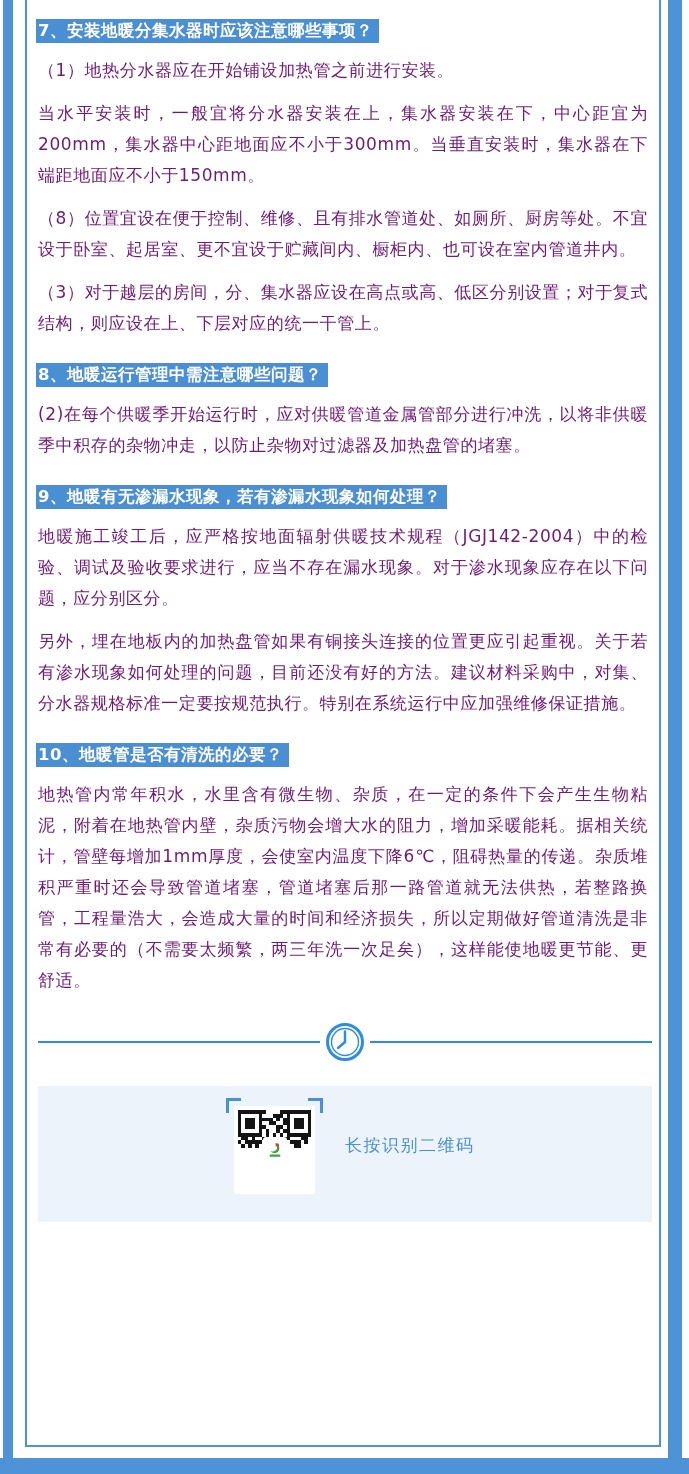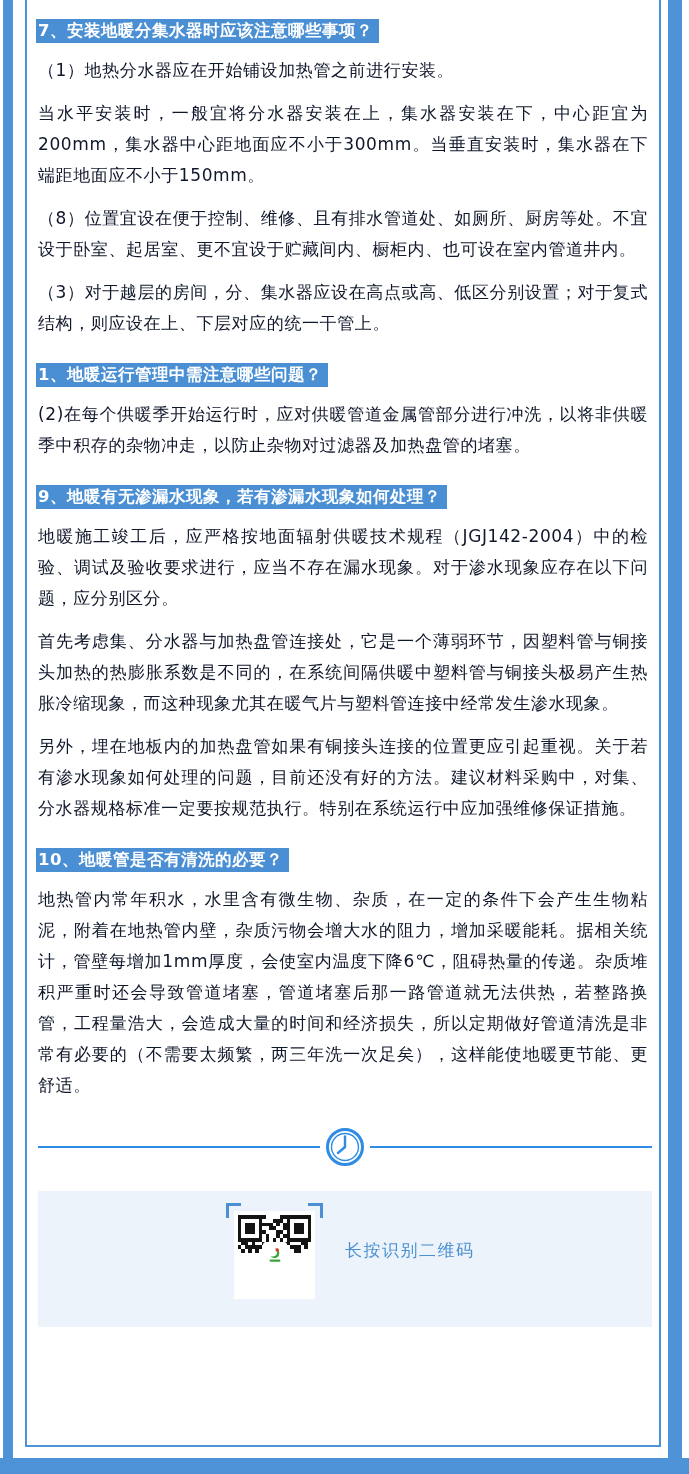--- a/index.html
+++ b/index.html
@@ -15,21 +15,21 @@
   
   .inner-frame { position:absolute; left:25px; top:-4px; width:636px; height:1451px;
                  border:2px solid #4e92d8; }
 
   .content { position:absolute; left:38px; top:0; width:614px; padding-top:19px; }
 
   .faq-section { margin:0 0 24px 0; }
   .qa-heading { display:inline-block; background:#4a8fd4; color:#ffffff; font-weight:bold;
                 font-size:16.5px; line-height:21px; padding:1px 6px 2px 2px; letter-spacing:0.5px;
                 margin:0 0 0 -2px; }
-  .answer-paragraph { font-size:17px; line-height:31px; color:#0f172a; text-align:justify;
+  .answer-paragraph { font-size:17px; line-height:31px; color:#701a75; text-align:justify;
                       letter-spacing:0.6px; margin:12px 4px 0 0; }
 
   .section-divider { display:flex; align-items:center; margin:14px 0 0 0; height:44px; }
   .section-divider .line { flex:1; height:2px; background:#2f8ce4; }
   .clock-wrap { width:42px; height:42px; margin:0 4px; flex:0 0 auto; }
 
   .qr-panel { position:relative; margin-top:22px; height:136px; background:#edf3fa; }
 
   .qr-frame { position:absolute; left:188px; top:12px; width:97px; height:104px; }
   .qr-code  { position:absolute; left:8px; top:8px; width:81px; height:88px; background:#ffffff;
@@ -60,28 +60,27 @@
 
     <div class="faq-section">
       <div class="qa-heading">7、安装地暖分集水器时应该注意哪些事项？</div>
       <p class="answer-paragraph">（1）地热分水器应在开始铺设加热管之前进行安装。</p>
       <p class="answer-paragraph">当水平安装时，一般宜将分水器安装在上，集水器安装在下，中心距宜为200mm，集水器中心距地面应不小于300mm。当垂直安装时，集水器在下端距地面应不小于150mm。</p>
       <p class="answer-paragraph">（8）位置宜设在便于控制、维修、且有排水管道处、如厕所、厨房等处。不宜设于卧室、起居室、更不宜设于贮藏间内、橱柜内、也可设在室内管道井内。</p>
       <p class="answer-paragraph">（3）对于越层的房间，分、集水器应设在高点或高、低区分别设置；对于复式结构，则应设在上、下层对应的统一干管上。</p>
     </div>
 
     <div class="faq-section">
-      <div class="qa-heading">1、地暖运行管理中需注意哪些问题？</div>
+      <div class="qa-heading">8、地暖运行管理中需注意哪些问题？</div>
       <p class="answer-paragraph">(2)在每个供暖季开始运行时，应对供暖管道金属管部分进行冲洗，以将非供暖季中积存的杂物冲走，以防止杂物对过滤器及加热盘管的堵塞。</p>
     </div>
 
     <div class="faq-section">
       <div class="qa-heading">9、地暖有无渗漏水现象，若有渗漏水现象如何处理？</div>
       <p class="answer-paragraph">地暖施工竣工后，应严格按地面辐射供暖技术规程（JGJ142-2004）中的检验、调试及验收要求进行，应当不存在漏水现象。对于渗水现象应存在以下问题，应分别区分。</p>
-      <p class="answer-paragraph">首先考虑集、分水器与加热盘管连接处，它是一个薄弱环节，因塑料管与铜接头加热的热膨胀系数是不同的，在系统间隔供暖中塑料管与铜接头极易产生热胀冷缩现象，而这种现象尤其在暖气片与塑料管连接中经常发生渗水现象。</p>
       <p class="answer-paragraph">另外，埋在地板内的加热盘管如果有铜接头连接的位置更应引起重视。关于若有渗水现象如何处理的问题，目前还没有好的方法。建议材料采购中，对集、分水器规格标准一定要按规范执行。特别在系统运行中应加强维修保证措施。</p>
     </div>
 
     <div class="faq-section">
       <div class="qa-heading">10、地暖管是否有清洗的必要？</div>
       <p class="answer-paragraph">地热管内常年积水，水里含有微生物、杂质，在一定的条件下会产生生物粘泥，附着在地热管内壁，杂质污物会增大水的阻力，增加采暖能耗。据相关统计，管壁每增加1mm厚度，会使室内温度下降6℃，阻碍热量的传递。杂质堆积严重时还会导致管道堵塞，管道堵塞后那一路管道就无法供热，若整路换管，工程量浩大，会造成大量的时间和经济损失，所以定期做好管道清洗是非常有必要的（不需要太频繁，两三年洗一次足矣），这样能使地暖更节能、更舒适。</p>
     </div>
 
     <div class="section-divider">
       <div class="line"></div>

